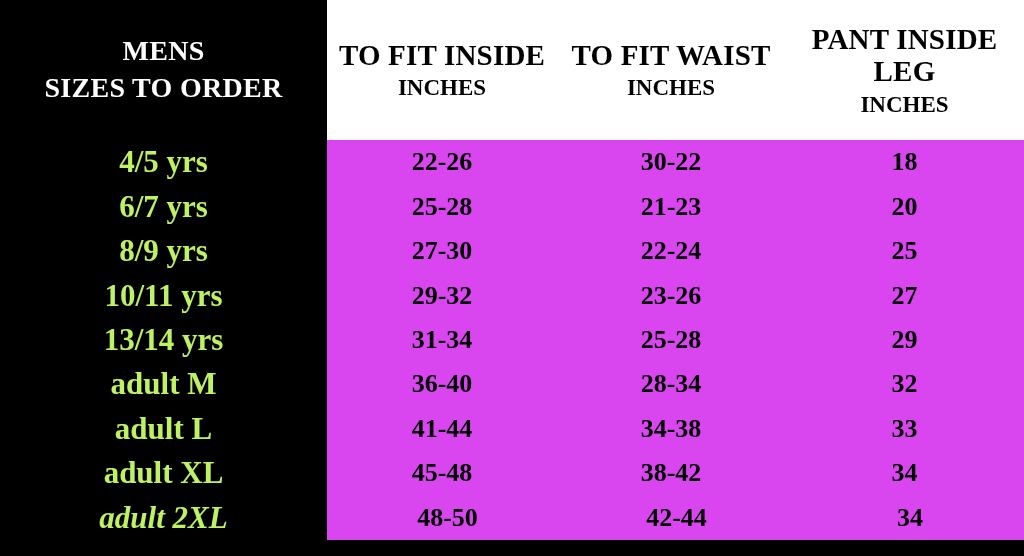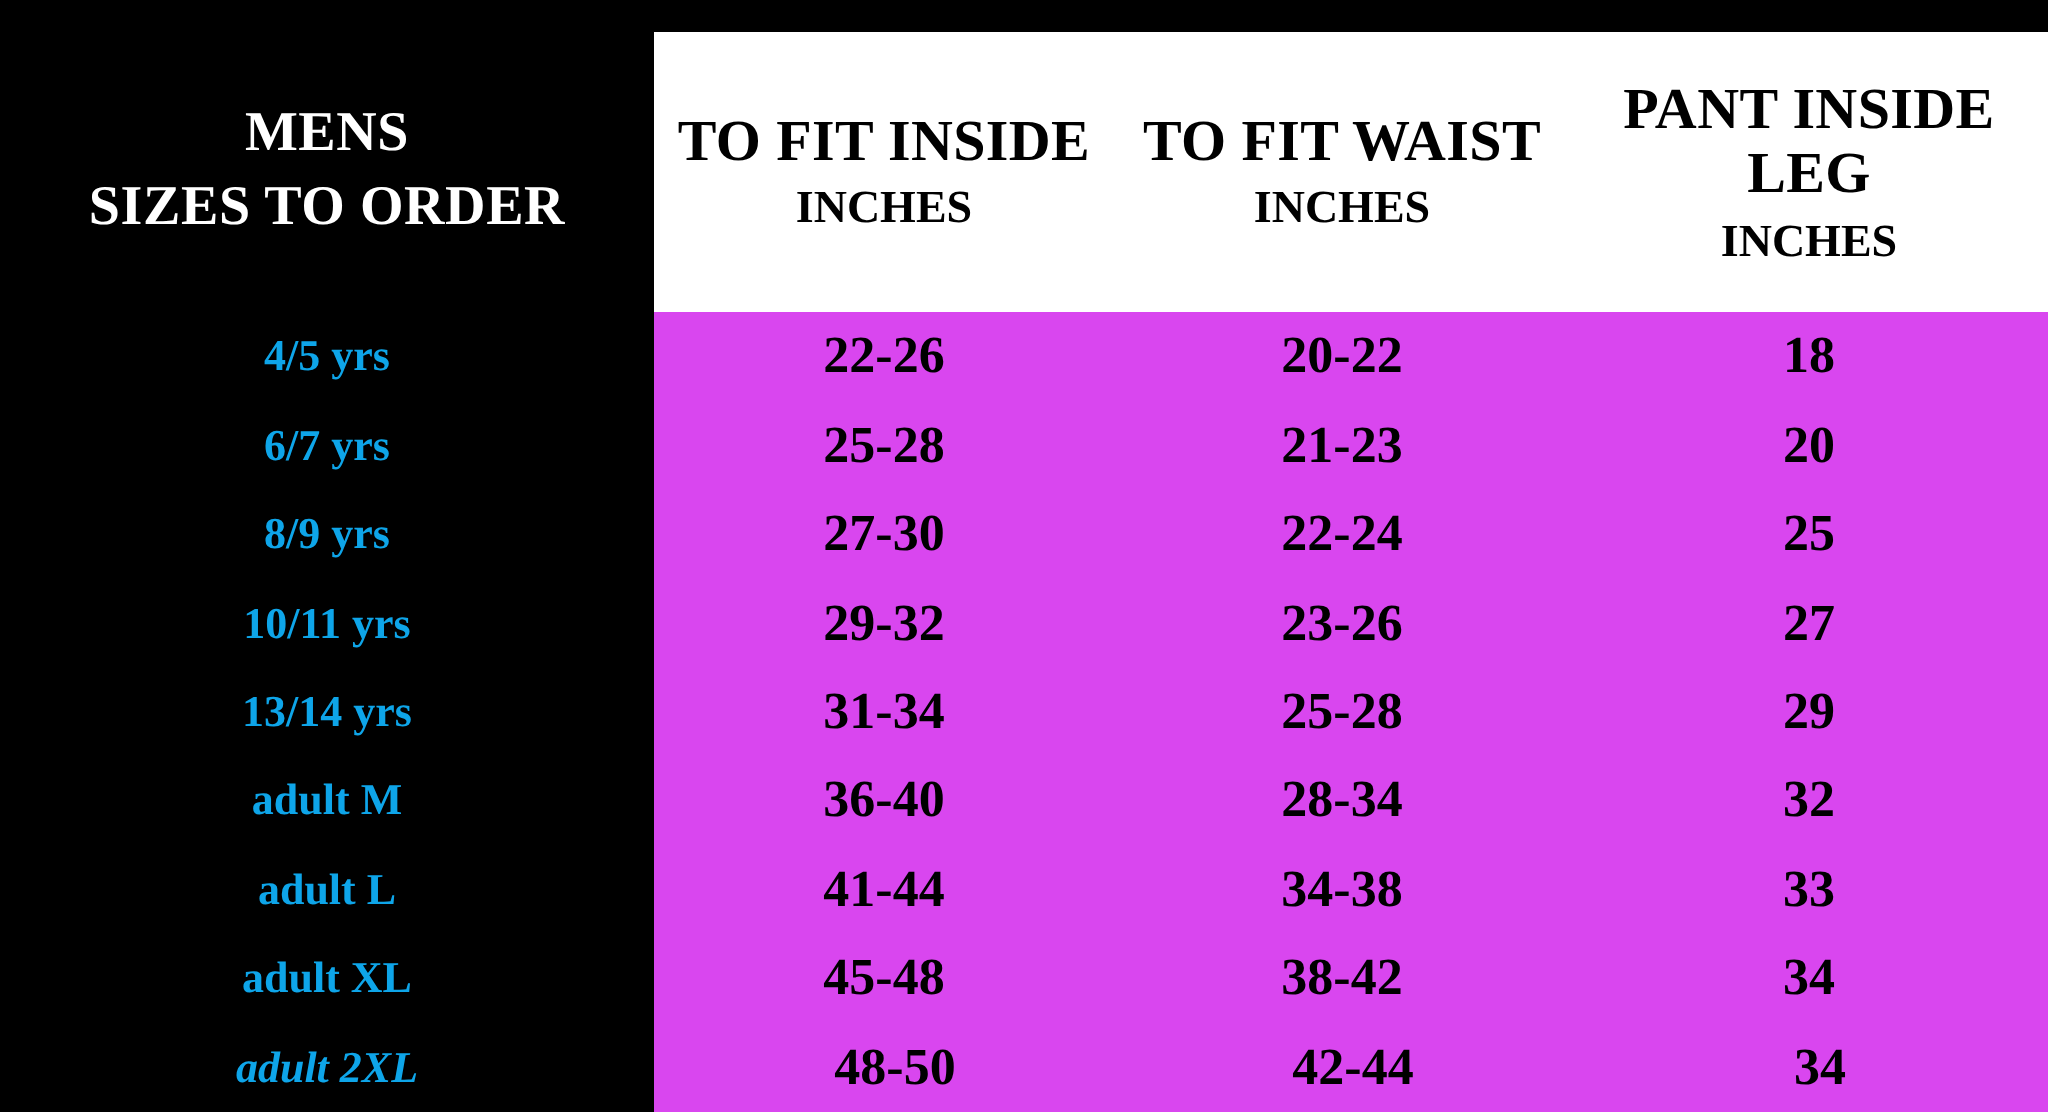--- a/index.html
+++ b/index.html
@@ -12,21 +12,20 @@
     height: 556px;
     font-family: "Liberation Serif", serif;
     color: #fff;
   }
   .size-chart {
     width: 1024px;
     height: 540px;
     border-collapse: collapse;
     table-layout: fixed;
     background: #000;
-    margin-top: 16px;
   }
   .size-chart td, .size-chart th {
     padding: 0;
     margin: 0;
     border: 0;
     vertical-align: middle;
     text-align: center;
   }
   
   col.c0 { width: 327px; }
@@ -73,24 +72,24 @@
     font-size: 28px;
     font-weight: bold;
     line-height: 1.32;
     letter-spacing: 0.3px;
   }
 
   
   tr.data-row { height: 40px; }
   .cell-label {
     background: #000;
-    color: #0ea5e9;
+    color: #bef264;
     text-align: left;
     padding-left: 28px;
-    font-size: 22px;
+    font-size: 31px;
     font-weight: bold;
     border-bottom: 2px solid #fff;
   }
   .cell-val {
     background: #d946ef;
     color: #000;
     font-size: 26px;
     font-weight: bold;
     border-left: 6px solid #000;
     border-bottom: 3px solid #000;
@@ -125,21 +124,21 @@
       <th class="hdr two-line-main">
         <span class="hdr-main">PANT INSIDE LEG</span>
         <span class="hdr-sub">INCHES</span>
       </th>
     </tr>
   </thead>
   <tbody>
     <tr class="data-row">
       <td class="cell-label">4/5 yrs</td>
       <td class="cell-val">22-26</td>
-      <td class="cell-val">20-22</td>
+      <td class="cell-val">30-22</td>
       <td class="cell-val">18</td>
     </tr>
     <tr class="data-row">
       <td class="cell-label">6/7 yrs</td>
       <td class="cell-val">25-28</td>
       <td class="cell-val">21-23</td>
       <td class="cell-val">20</td>
     </tr>
     <tr class="data-row">
       <td class="cell-label">8/9 yrs</td>

